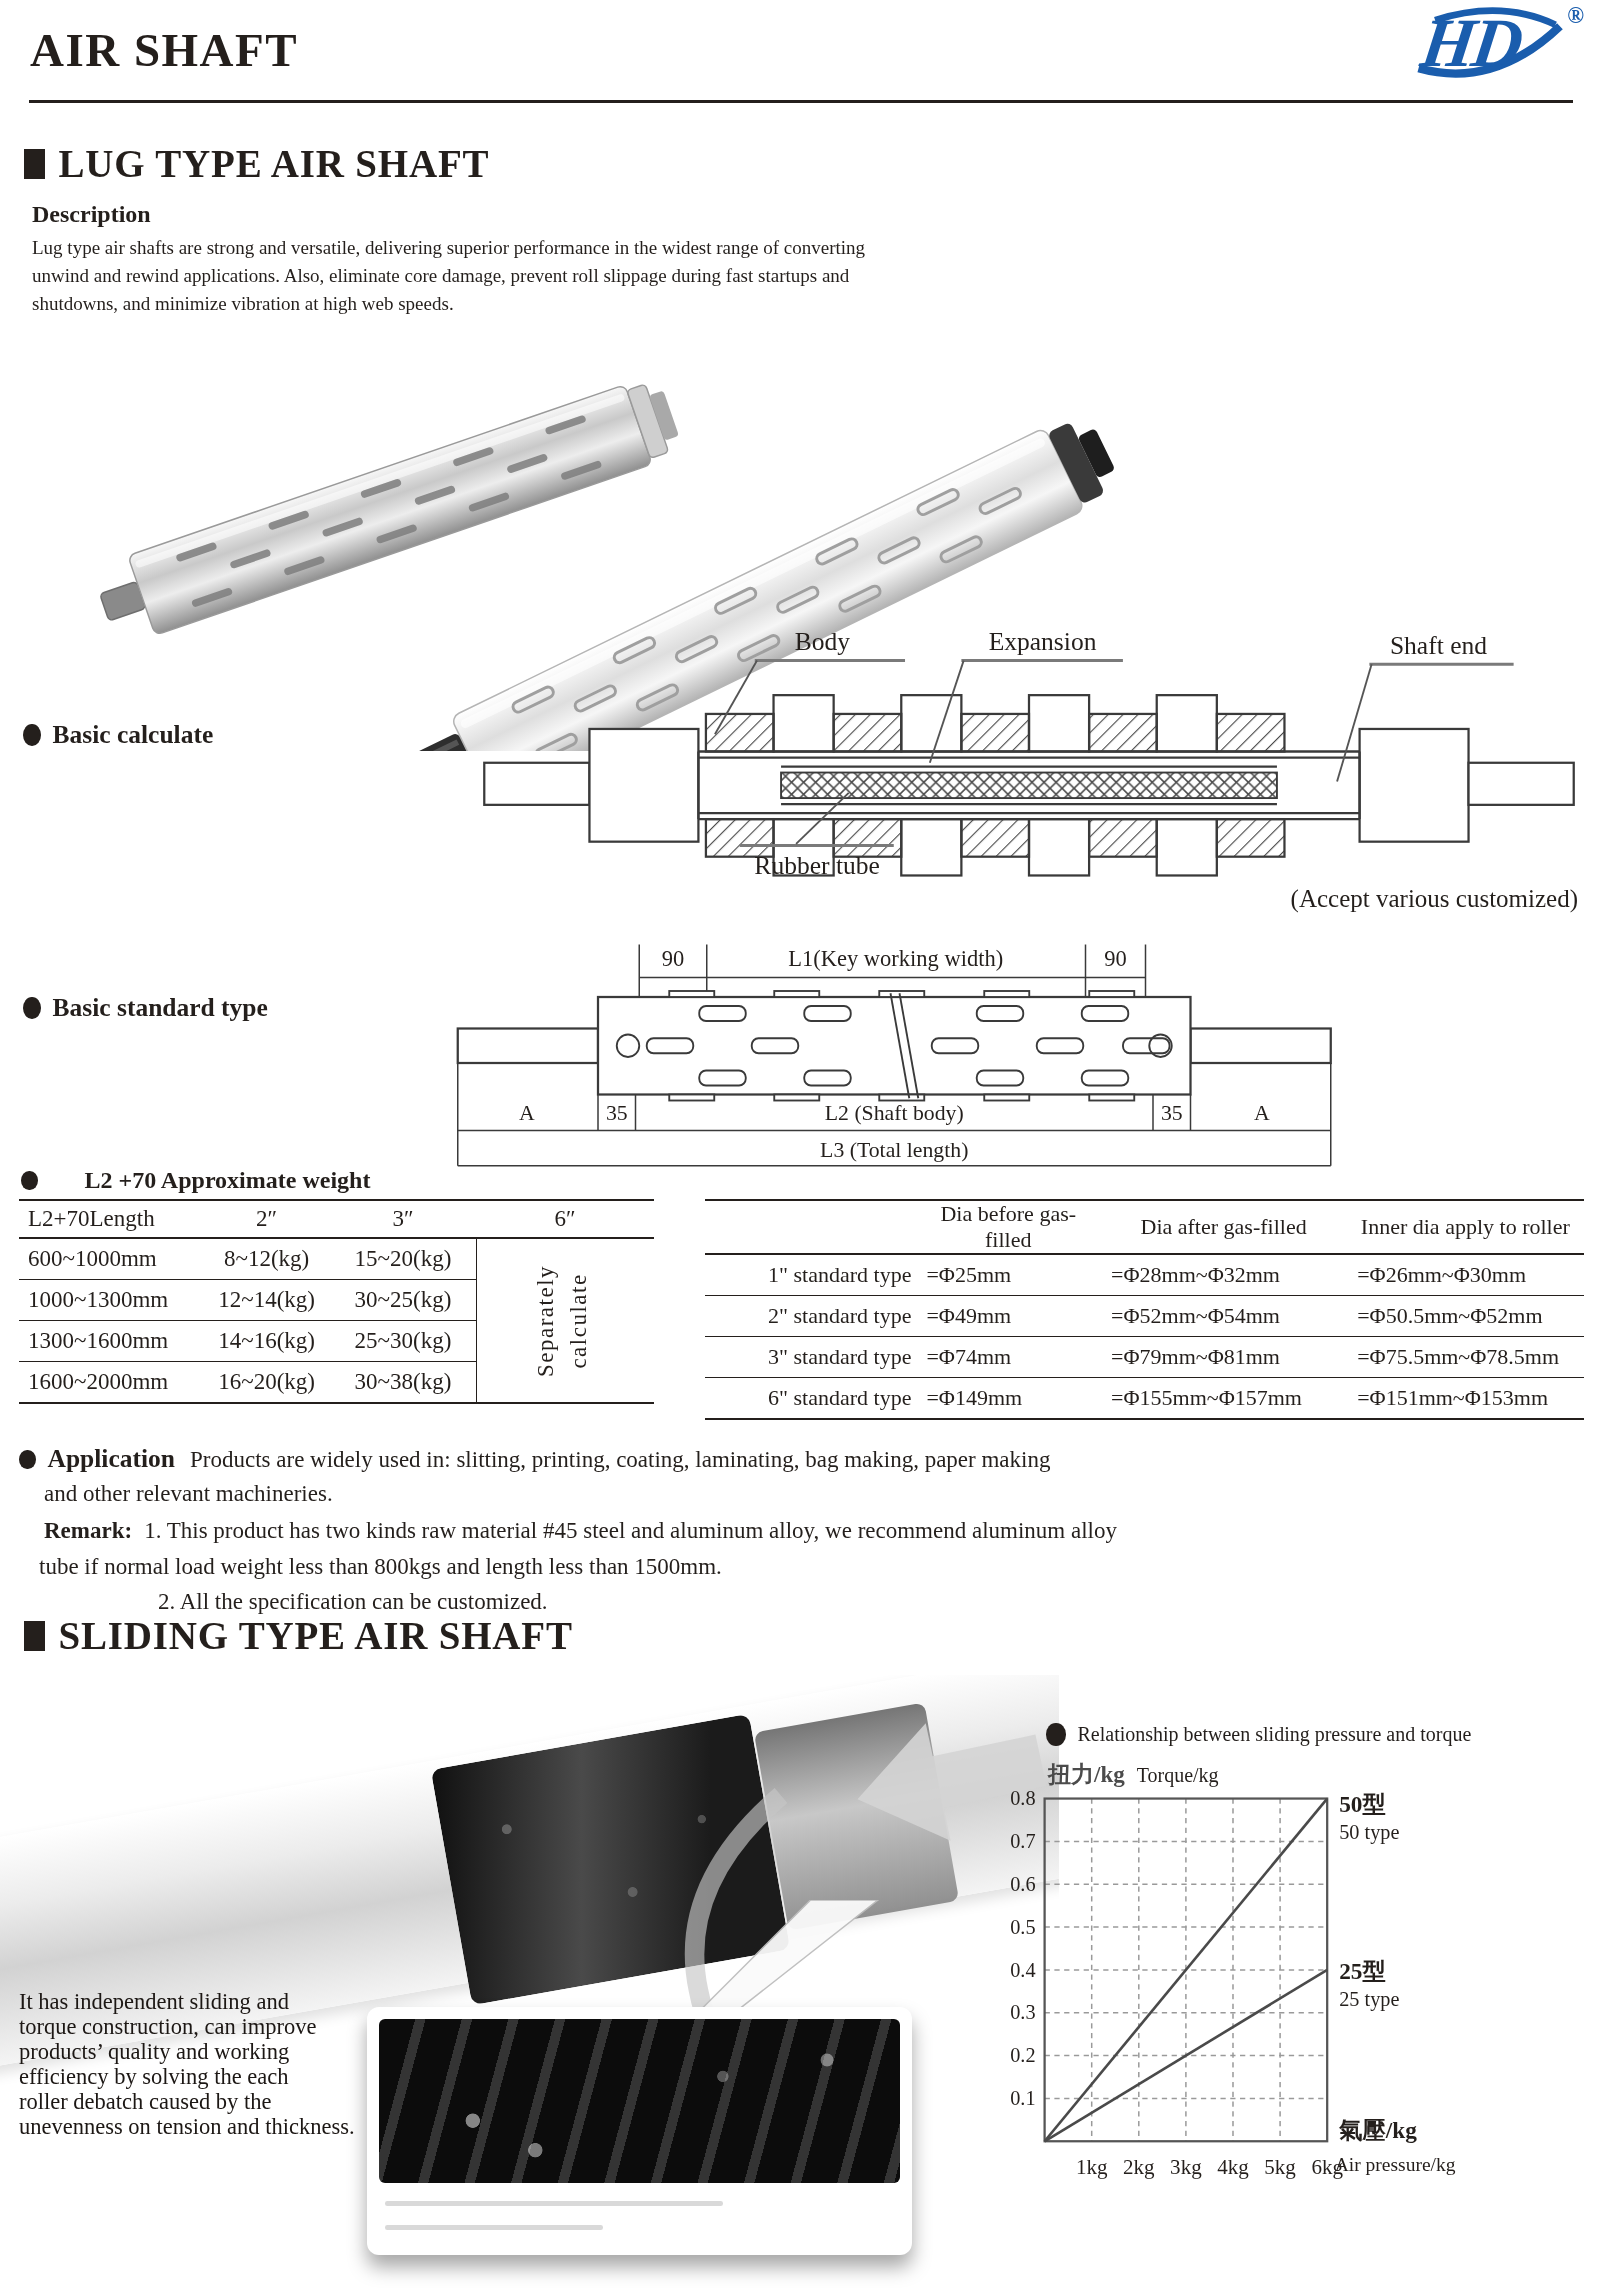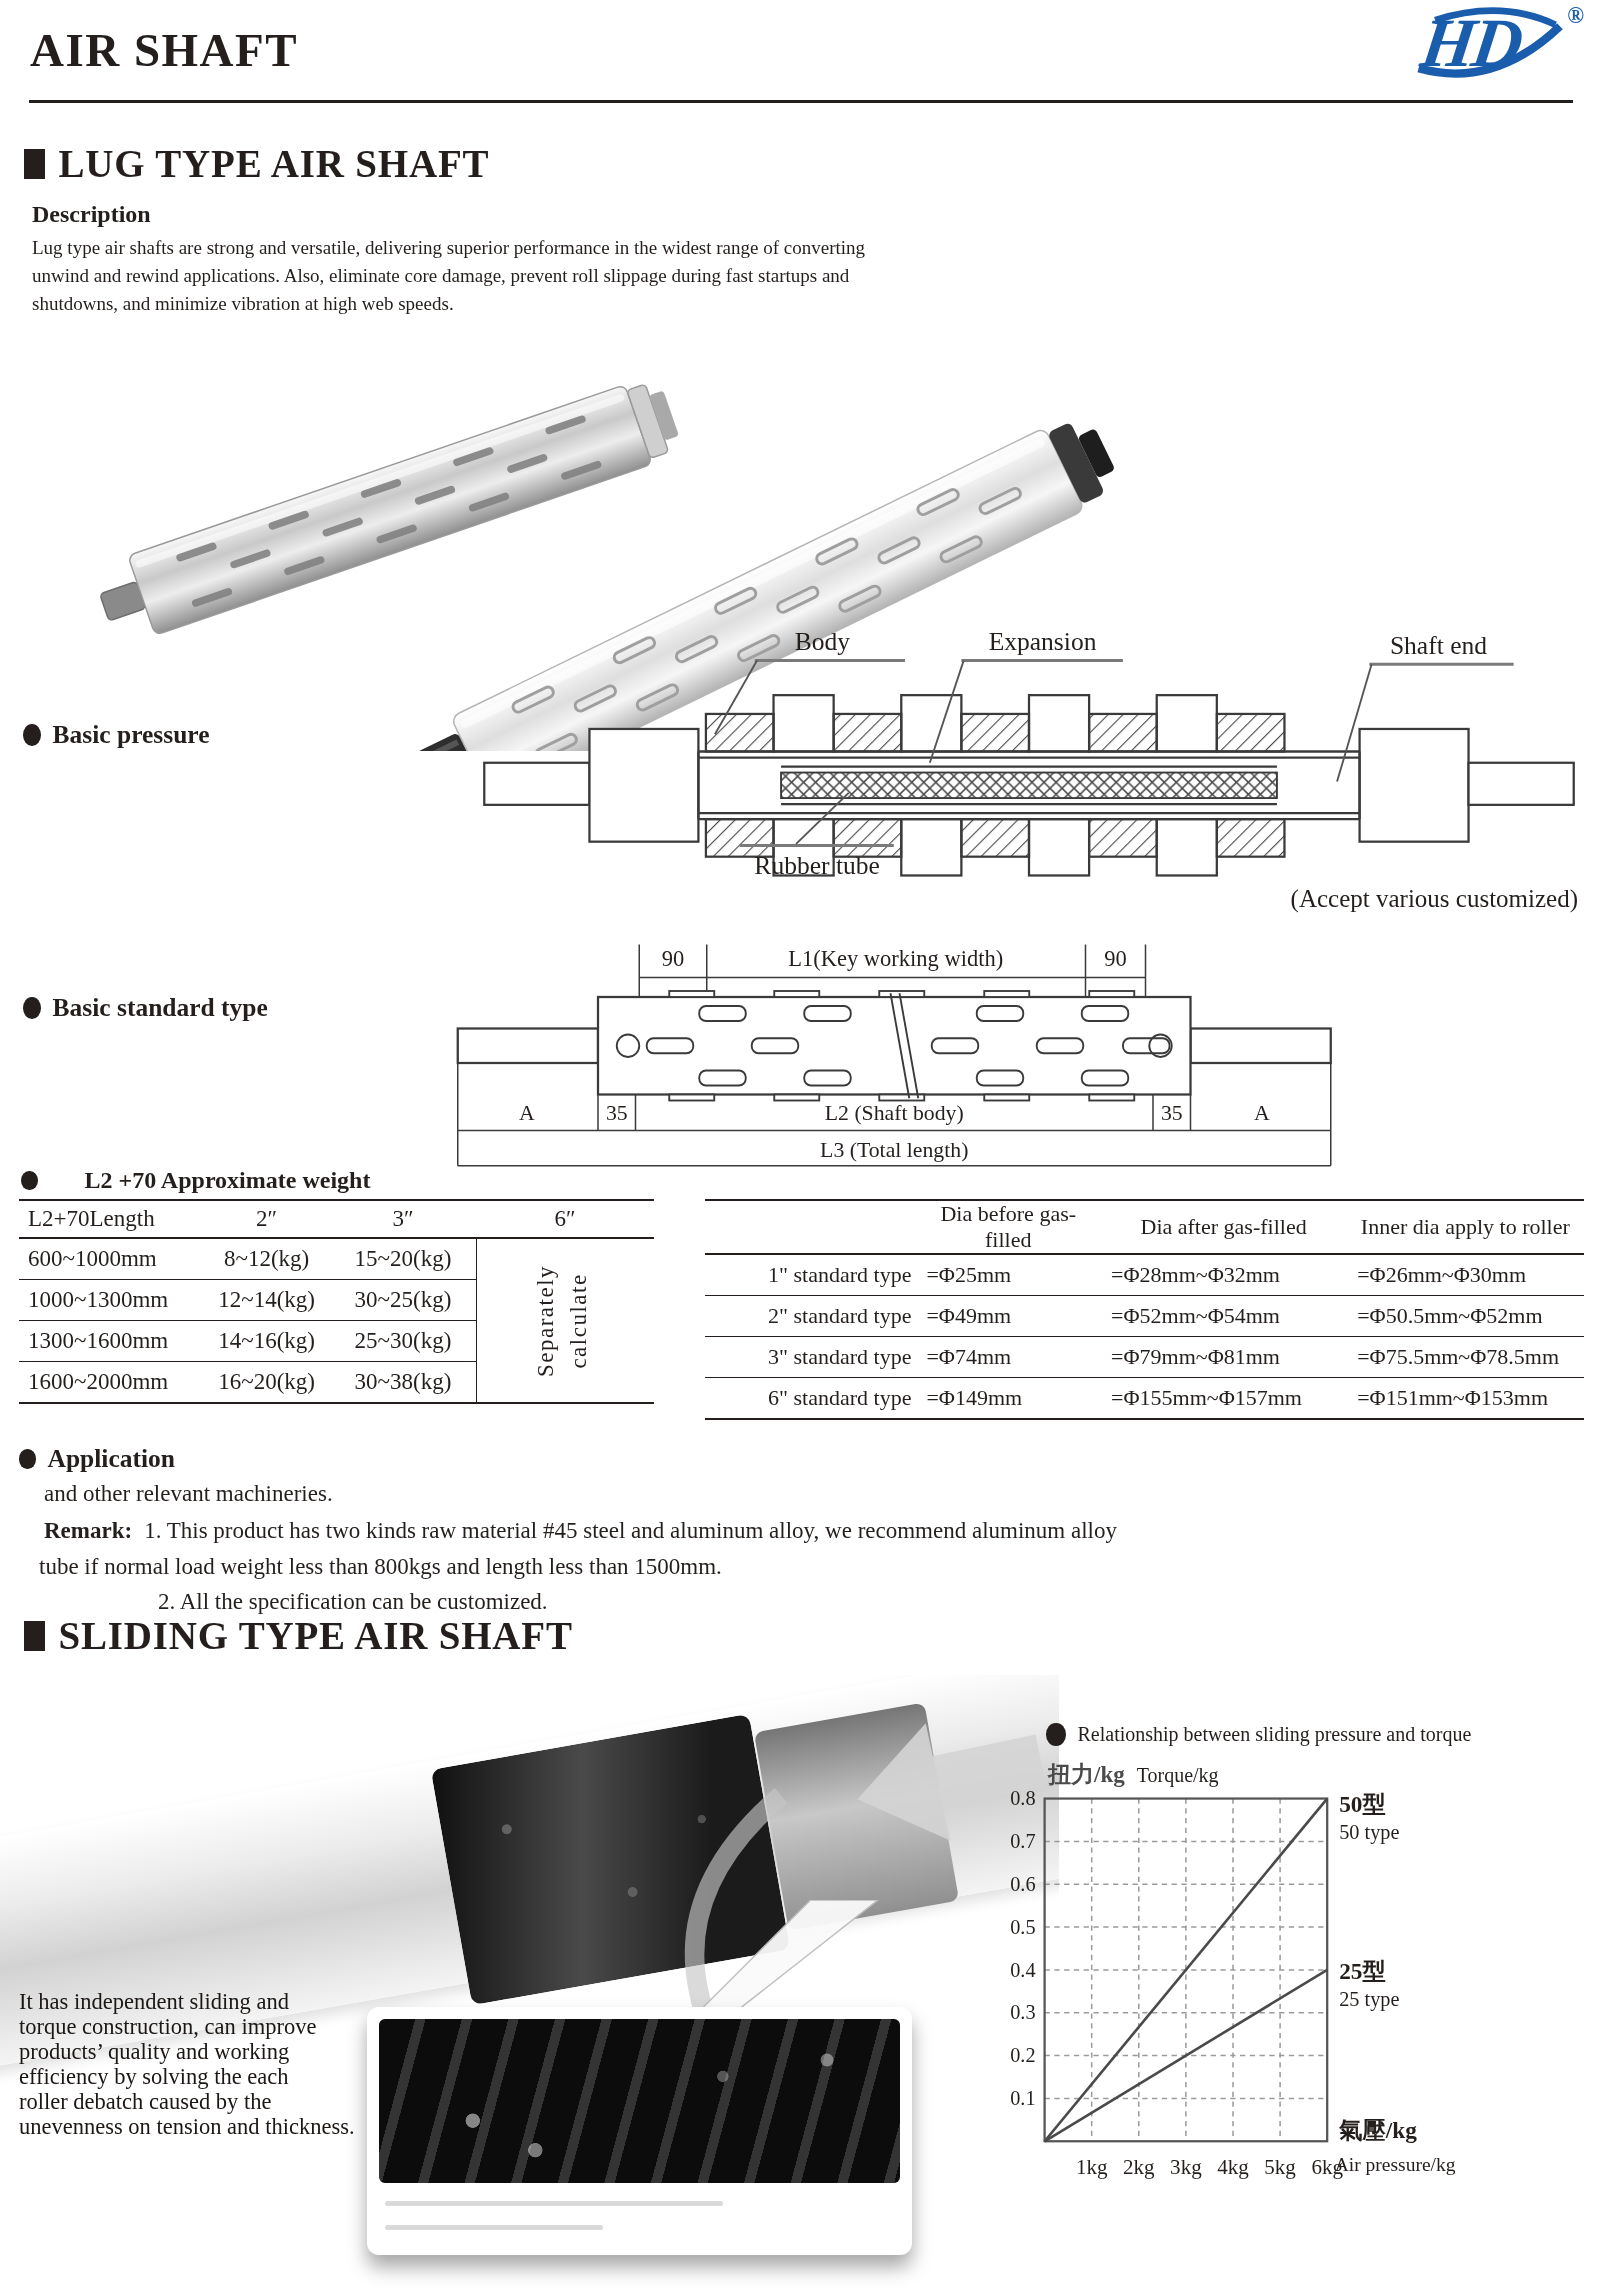--- a/index.html
+++ b/index.html
@@ -193,21 +193,21 @@
         <rect x="230" y="90" width="58" height="14" rx="7"></rect>
       <rect x="380" y="90" width="58" height="14" rx="7"></rect>
         <rect x="530" y="90" width="58" height="14" rx="7"></rect>
       <rect x="680" y="90" width="58" height="14" rx="7"></rect>
     </g>
   </g>
 </svg>
 
 <div class="abs h2row" style="left:22.5px;top:720px;">
   <span class="dot"></span>
-  <span class="t">Basic pressure</span>
+  <span class="t">Basic calculate</span>
 </div>
 
 <svg class="abs" style="left:473px;top:620px;" width="1112" height="263" viewBox="0 0 1480 350">
   <defs>
     <pattern id="hatch" width="14" height="14" patternUnits="userSpaceOnUse" patternTransform="rotate(45)">
       <line x1="0" y1="0" x2="0" y2="14" stroke="#4a4a4a" stroke-width="3"></line>
     </pattern>
     <pattern id="xhatch" width="16" height="16" patternUnits="userSpaceOnUse">
       <path d="M0 0 L16 16 M16 0 L0 16" stroke="#4a4a4a" stroke-width="2" fill="none"></path>
     </pattern>
@@ -437,20 +437,21 @@
       <td class="v" style="border-bottom:2.3px solid #241f1c;">=Φ149mm</td>
       <td class="v" style="border-bottom:2.3px solid #241f1c;">=Φ155mm~Φ157mm</td>
       <td class="v" style="border-bottom:2.3px solid #241f1c;">=Φ151mm~Φ153mm</td>
     </tr>
   </tbody>
 </table>
 
 <div class="abs" style="left:19px;top:1444px;display:flex;align-items:baseline;">
   <span class="dot" style="align-self:center;width:16.5px;height:19.5px;"></span>
   <span class="app-label" style="margin-right:15px;">Application</span>
+  <span class="app-line">Products are widely used in: slitting,  printing, coating,  laminating, bag making,  paper making</span>
 </div>
 <div class="abs app-line" style="left:44px;top:1480px;">and other relevant machineries.</div>
 <div class="abs" style="left:44px;top:1517px;">
   <span class="app-line bold">Remark:</span>
   <span class="app-line" style="margin-left:9px;">1. This product has two kinds raw material #45 steel and aluminum alloy, we recommend aluminum alloy</span>
 </div>
 <div class="abs app-line" style="left:39px;top:1553px;">tube if normal load weight less than 800kgs and length less than 1500mm.</div>
 <div class="abs app-line" style="left:158px;top:1588px;">2. All the specification can be customized.</div>
 
 <div class="abs h1row" style="left:24px;top:1613px;">

